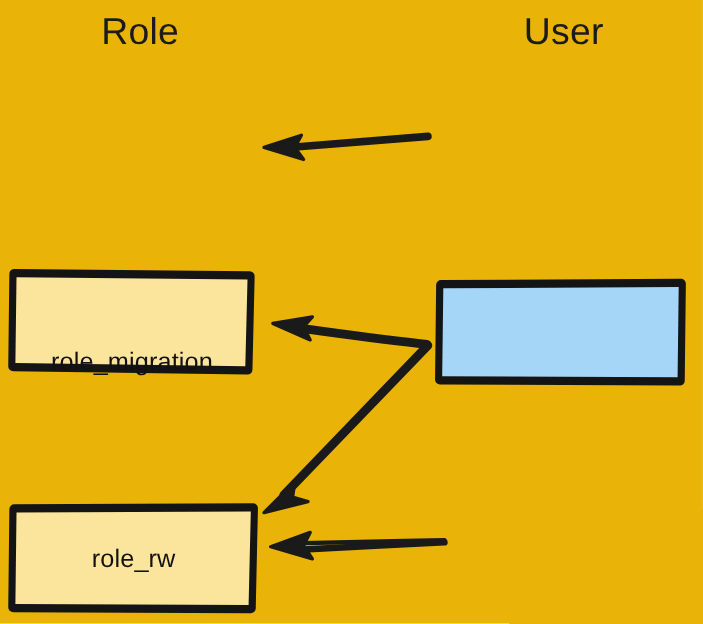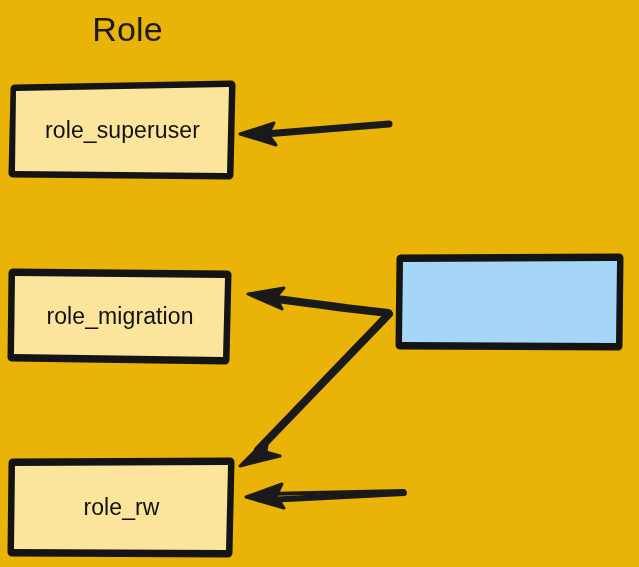--- a/index.html
+++ b/index.html
@@ -62,30 +62,24 @@
     overflow: visible;
   }
 </style>
 </head>
 <body>
 
 <div id="canvas" style="background: #eab308; padding-left: 26px;">
 
   <div class="col-header" id="header-role">Role</div>
 
+  <div class="col-header" id="header-user">User</div>
 
-  <div class="node" id="node-role_superuser" style="left: 10px; top: 80px; width: 225px; height: 100px;">
-    <svg class="frame" viewBox="0 0 225 100" preserveAspectRatio="none">
-      <path d="M5,9 L221,5 L219,95 L3,93 Z" fill="#FBE49B" stroke="#141414" stroke-width="9" stroke-linejoin="round"></path>
-      <path d="M6,11 L219,7 L217,93 L5,91 Z" fill="#FBE49B" stroke="none"></path>
-    </svg>
-    <span class="label">role_superuser</span>
-  </div>
 
-  <div class="node" id="node-role_migration" style="left: 8px; top: 266px; width: 224px; height: 100px;">
+  <div class="node" id="node-role_migration" style="left: 8px; top: 242px; width: 224px; height: 100px; align-items: flex-end;">
     <svg class="frame" viewBox="0 0 224 100" preserveAspectRatio="none">
       <path d="M5,7 L219,9 L217,94 L4,91 Z" fill="#FBE49B" stroke="#141414" stroke-width="9" stroke-linejoin="round"></path>
       <path d="M7,10 L217,12 L215,91 L6,88 Z" fill="#FBE49B" stroke="none"></path>
     </svg>
     <span class="label">role_migration</span>
   </div>
 
   <div class="node" id="node-role_rw" style="left: 8px; top: 456px; width: 227px; height: 103px; align-items: center;">
     <svg class="frame" viewBox="0 0 227 103" preserveAspectRatio="none">
       <path d="M5,7 L222,6 L220,97 L4,96 Z" fill="#FBE49B" stroke="#141414" stroke-width="9" stroke-linejoin="round"></path>

